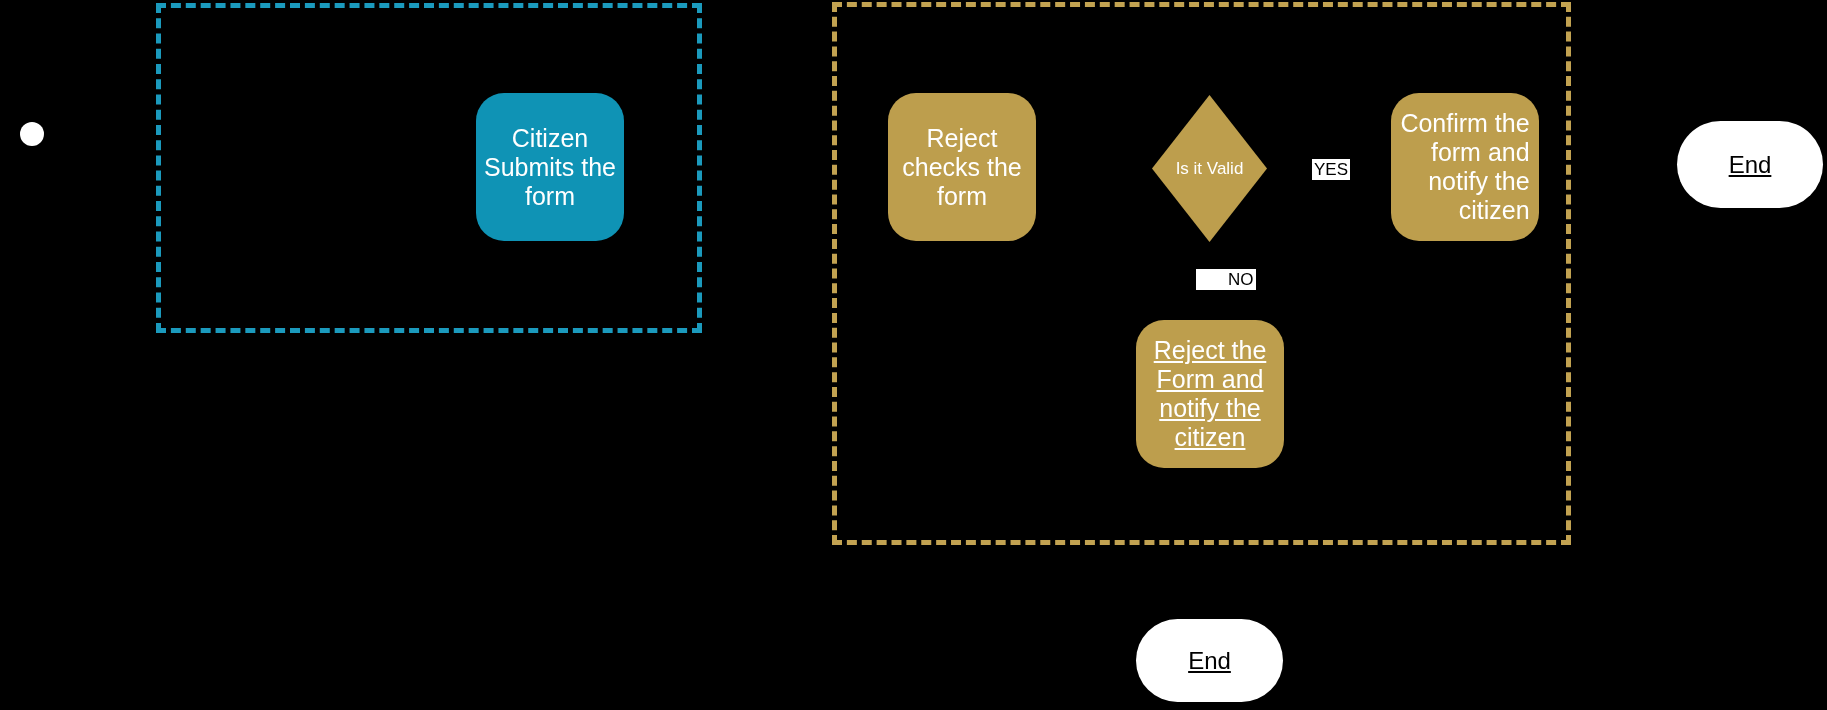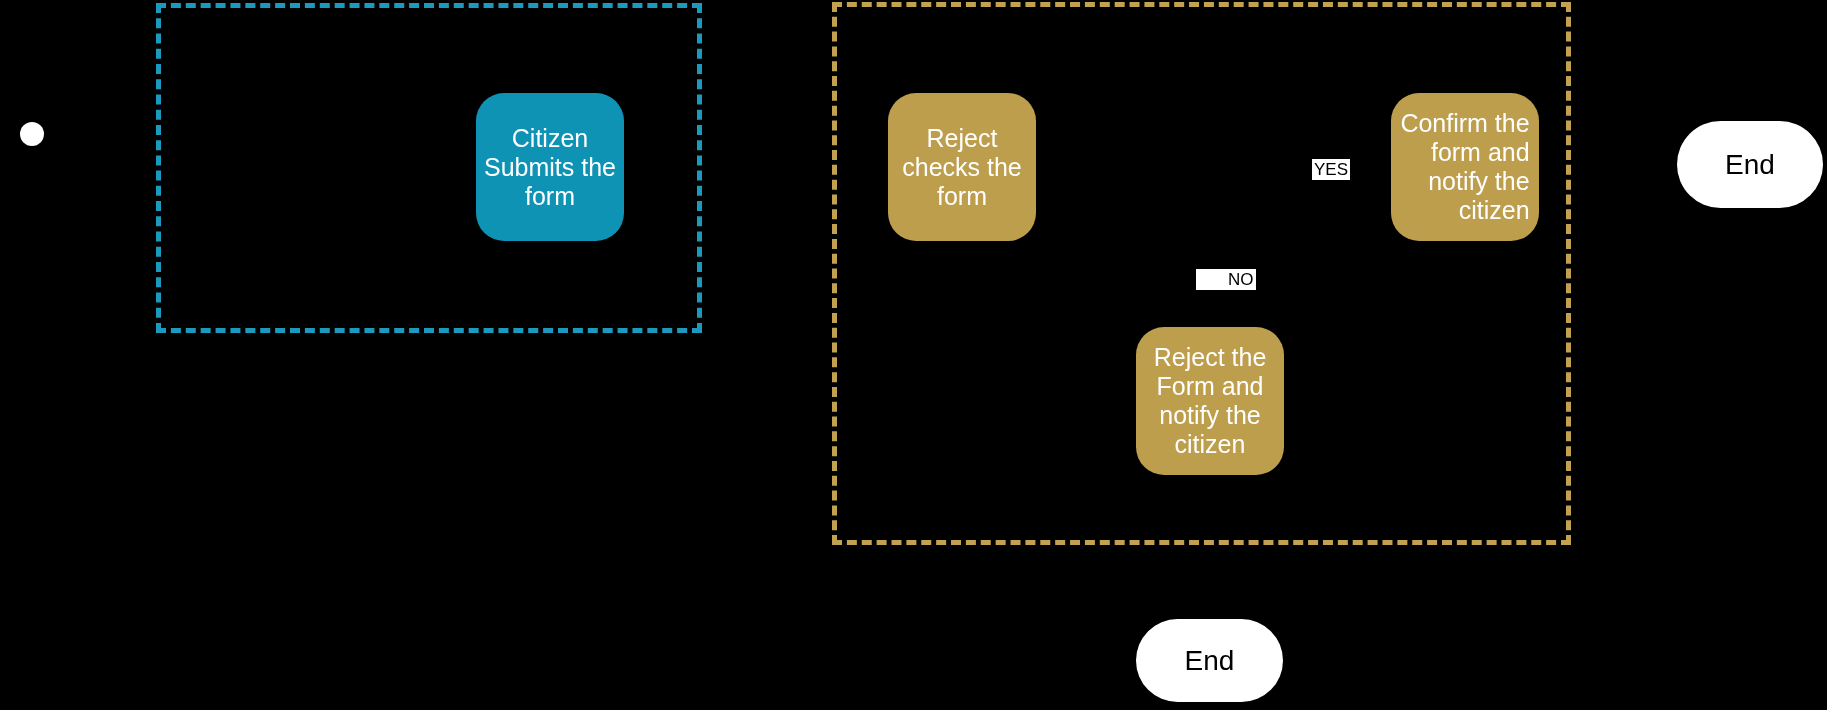--- a/index.html
+++ b/index.html
@@ -63,21 +63,21 @@
     line-height: 29px;
     white-space: pre-line;
   }
   .teal { background: var(--teal-fill, #0f93b5); }
   .gold { background: var(--gold-fill, #bd9e4d); }
 
   .n-fills   { left: 221px;  top: 93px; }
   .n-submits { left: 476px;  top: 93px; }
   .n-auditor { left: 888px;  top: 93px; }
   .n-confirm { left: 1391px; top: 93px; text-align: right; }
-  .n-reject  { left: 1136px; top: 327px; }
+  .n-reject  { left: 1136px; top: 320px; text-decoration: underline; }
 
   
   .diamond {
     position: absolute;
     left: 1152px;
     top: 95px;
     width: 115px;
     height: 147px;
     background: var(--gold-fill, #bd9e4d);
     clip-path: polygon(50% 0, 100% 50%, 50% 100%, 0 50%);
@@ -91,21 +91,22 @@
   }
 
   
   .end {
     position: absolute;
     background: var(--end-fill, #ffffff);
     color: var(--end-text, #000000);
     display: flex;
     align-items: center;
     justify-content: center;
-    font-size: 28px;
+    font-size: 24px;
+    text-decoration: underline;
   }
   .end-right  { left: 1677px; top: 121px; width: 146px; height: 87px; border-radius: 44px; }
   .end-bottom { left: 1136px; top: 619px; width: 147px; height: 83px; border-radius: 42px; }
 
   
   .edge-label {
     position: absolute;
     background: var(--edge-label-bg, #ffffff);
     color: var(--edge-label-text, #000000);
     font-size: 17px;
@@ -128,20 +129,23 @@
 
 
   <div class="node teal n-submits">Citizen
 Submits the
 form</div>
 
   <div class="node gold n-auditor">Reject
 checks the
 form</div>
 
+  <div class="diamond">
+    <span>Is it Valid</span>
+  </div>
 
   <div class="edge-label yes">YES</div>
 
   <div class="edge-label no">NO</div>
 
   <div class="node gold n-confirm">Confirm the
 form and
 notify the
 citizen</div>
 

